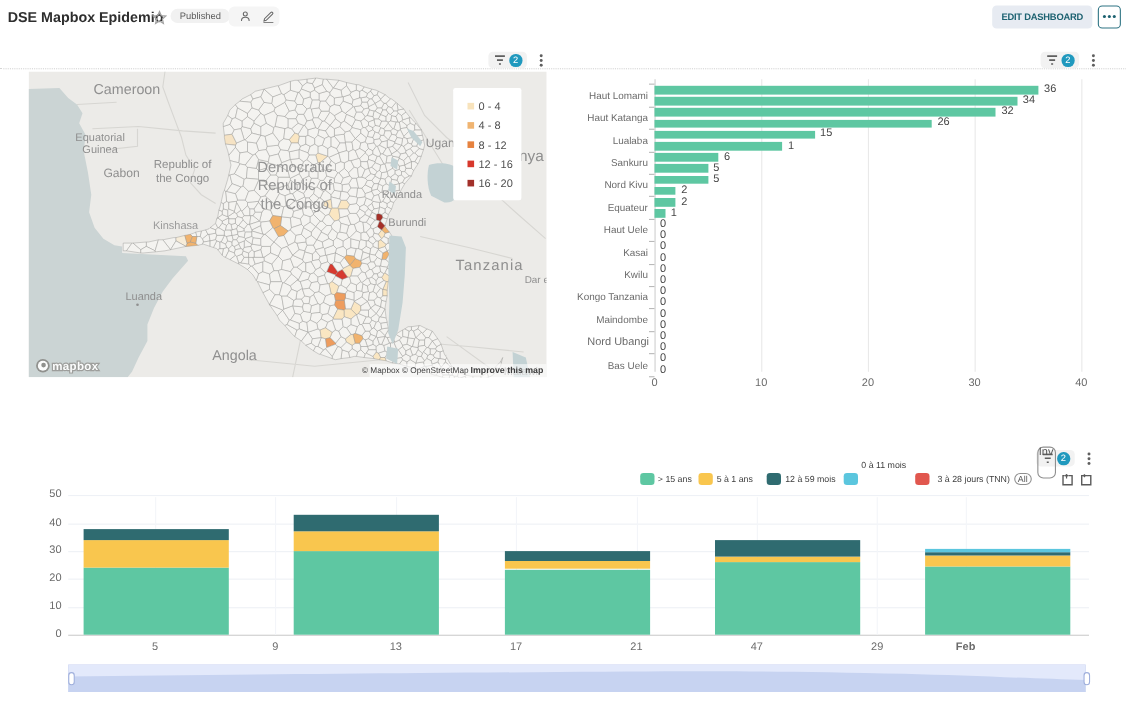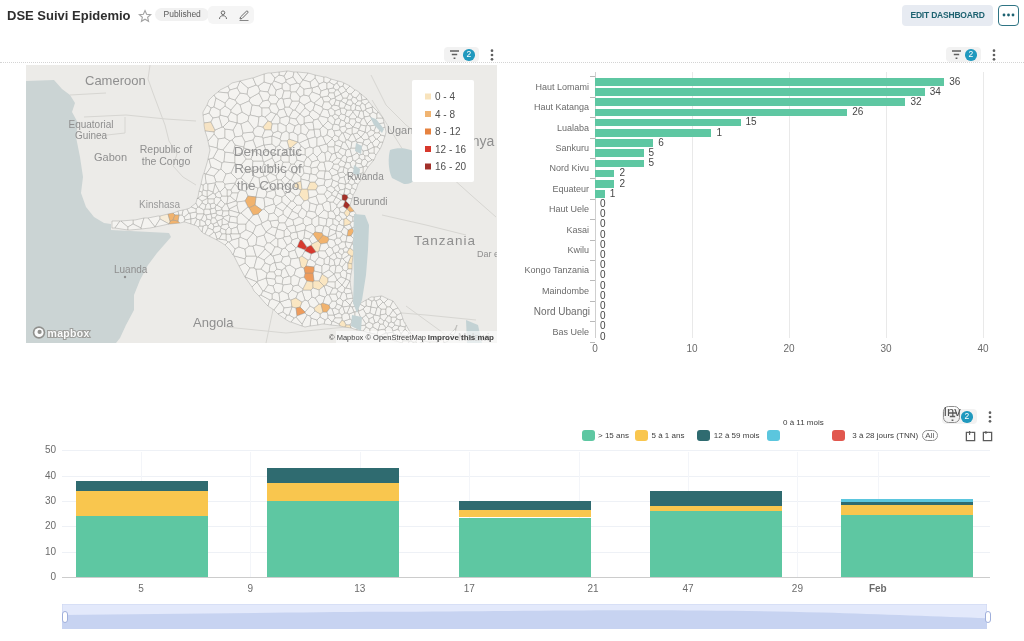--- a/index.html
+++ b/index.html
@@ -1,19 +1,19 @@
 <!DOCTYPE html>
 <html><head><meta charset="utf-8">
 <style>
 *{margin:0;padding:0;box-sizing:border-box}
 html,body{width:1024px;height:641px;background:#fff;font-family:"Liberation Sans",sans-serif;overflow:hidden;position:relative}
 </style></head>
 <body>
 
-<div style="position:absolute;left:7px;top:8px;font-size:13px;font-weight:bold;color:#2e2e2e">DSE Suivi Epidemio</div>
+<div style="position:absolute;left:7px;top:8px;font-size:13px;font-weight:bold;color:#2e2e2e">DSE Mapbox Epidemio</div>
 <svg style="position:absolute;left:138px;top:9px" width="14" height="14" viewBox="0 0 24 24">
     <path d="M12 2.6 L14.8 9 L21.8 9.6 L16.5 14.2 L18.1 21 L12 17.4 L5.9 21 L7.5 14.2 L2.2 9.6 L9.2 9 Z" fill="none" stroke="#a3a3a3" stroke-width="1.9"></path>
   </svg>
 <div style="position:absolute;left:155px;top:7.5px;height:13.5px;padding:0 8.5px;background:#f1f1f1;border-radius:7px;font-size:8.5px;color:#5a5a5a;line-height:13.5px">Published</div>
 <div style="position:absolute;left:207.5px;top:5.5px;width:46.5px;height:18.5px;background:#f5f5f5;border-radius:5px"></div>
 <svg style="position:absolute;left:217px;top:9px" width="12" height="12" viewBox="0 0 24 24" fill="none" stroke="#6b6b6b" stroke-width="2">
     <circle cx="12" cy="7.5" r="3.6"></circle>
     <path d="M5,20 C5,15.5 8,13.4 12,13.4 C16,13.4 19,15.5 19,20"></path>
   </svg>
 <svg style="position:absolute;left:238px;top:9px" width="12" height="12" viewBox="0 0 24 24" fill="none" stroke="#6b6b6b" stroke-width="2">
@@ -975,21 +975,21 @@
 <div style="position:absolute;left:635px;top:430px;width:13px;height:10.5px;border-radius:3px;background:#F9C64E"></div>
 <div style="position:absolute;left:651.5px;top:431px;font-size:8px;color:#3d3d3d;line-height:9.5px;white-space:nowrap">5 à 1 ans</div>
 <div style="position:absolute;left:697.4px;top:430px;width:13px;height:10.5px;border-radius:3px;background:#2F6B70"></div>
 <div style="position:absolute;left:713.8px;top:431px;font-size:8px;color:#3d3d3d;line-height:9.5px;white-space:nowrap">12 à 59 mois</div>
 <div style="position:absolute;left:767.4px;top:430px;width:13px;height:10.5px;border-radius:3px;background:#5BC6DE"></div>
 <div style="position:absolute;left:783px;top:418px;font-size:8px;color:#3d3d3d;line-height:9.5px;white-space:nowrap">0 à 11 mois</div>
 <div style="position:absolute;left:831.9px;top:430px;width:13px;height:10.5px;border-radius:3px;background:#E1574E"></div>
 <div style="position:absolute;left:852.3px;top:431px;font-size:8px;color:#3d3d3d;line-height:9.5px;white-space:nowrap">3 à 28 jours (TNN)</div>
 
 <div style="position:absolute;left:922px;top:430px;width:15.5px;height:11px;border:1px solid #8f8f8f;border-radius:5.5px;font-size:8px;color:#555;text-align:center;line-height:10.5px">All</div>
-<div style="position:absolute;left:942.5px;top:406px;width:17px;height:17px;border:1px solid #8f8f8f;border-radius:5.5px;font-size:13px;color:#555;text-align:center;line-height:10.5px">Inv</div>
+<div style="position:absolute;left:942.5px;top:406px;width:17px;height:29px;border:1px solid #8f8f8f;border-radius:5.5px;font-size:10px;color:#555;text-align:center;line-height:10.5px">Inv</div>
 <svg style="position:absolute;left:964.5px;top:430.5px" width="11" height="11" viewBox="0 0 12 12">
     <path d="M3.2,1.5 L1.5,1.5 L1.5,10.5 L10.5,10.5 L10.5,1.5 L6.8,1.5" fill="none" stroke="#5b5b5b" stroke-width="1.4"></path>
     <path d="M5,4.4 L5,0.6 M3.5,2 L5,0.5 L6.5,2" stroke="#5b5b5b" stroke-width="1.2" fill="none"></path>
   </svg>
 <svg style="position:absolute;left:982px;top:430.5px" width="11" height="11" viewBox="0 0 12 12">
     <path d="M3.2,1.5 L1.5,1.5 L1.5,10.5 L10.5,10.5 L10.5,1.5 L6.8,1.5" fill="none" stroke="#5b5b5b" stroke-width="1.4"></path>
     <path d="M7,1.5 L3.2,1.5 M4.8,0.4 L3.2,1.5 L4.8,2.8" stroke="#5b5b5b" stroke-width="1.2" fill="none"></path>
   </svg>
 
 <div style="position:absolute;left:62px;top:577.0px;width:928px;height:1px;background:#cccccc"></div>
@@ -1006,21 +1006,21 @@
 <div style="position:absolute;left:20px;top:445.4px;width:36px;text-align:right;font-size:10px;color:#6b6b6b;line-height:10px">50</div>
 <div style="position:absolute;left:141.0px;top:452px;width:1px;height:125px;background:#f3f5f9"></div>
 <div style="position:absolute;left:121.0px;top:583px;width:40px;text-align:center;font-size:10px;color:#6b6b6b;font-weight:normal">5</div>
 <div style="position:absolute;left:250.4px;top:452px;width:1px;height:125px;background:#f3f5f9"></div>
 <div style="position:absolute;left:230.4px;top:583px;width:40px;text-align:center;font-size:10px;color:#6b6b6b;font-weight:normal">9</div>
 <div style="position:absolute;left:359.8px;top:452px;width:1px;height:125px;background:#f3f5f9"></div>
 <div style="position:absolute;left:339.8px;top:583px;width:40px;text-align:center;font-size:10px;color:#6b6b6b;font-weight:normal">13</div>
 <div style="position:absolute;left:469.2px;top:452px;width:1px;height:125px;background:#f3f5f9"></div>
 <div style="position:absolute;left:449.2px;top:583px;width:40px;text-align:center;font-size:10px;color:#6b6b6b;font-weight:normal">17</div>
 <div style="position:absolute;left:578.6px;top:452px;width:1px;height:125px;background:#f3f5f9"></div>
-<div style="position:absolute;left:558.6px;top:583px;width:40px;text-align:right;font-size:10px;color:#6b6b6b;font-weight:normal">21</div>
+<div style="position:absolute;left:558.6px;top:583px;width:40px;text-align:center;font-size:10px;color:#6b6b6b;font-weight:normal">21</div>
 <div style="position:absolute;left:688.0px;top:452px;width:1px;height:125px;background:#f3f5f9"></div>
 <div style="position:absolute;left:668.0px;top:583px;width:40px;text-align:center;font-size:10px;color:#6b6b6b;font-weight:normal">47</div>
 <div style="position:absolute;left:797.4px;top:452px;width:1px;height:125px;background:#f3f5f9"></div>
 <div style="position:absolute;left:777.4px;top:583px;width:40px;text-align:center;font-size:10px;color:#6b6b6b;font-weight:normal">29</div>
 <div style="position:absolute;left:877.8px;top:452px;width:1px;height:125px;background:#f3f5f9"></div>
 <div style="position:absolute;left:857.8px;top:583px;width:40px;text-align:center;font-size:10px;color:#6b6b6b;font-weight:bold">Feb</div>
 <div style="position:absolute;left:75.5px;top:516.2px;width:132px;height:60.8px;background:#5EC7A2"></div>
 <div style="position:absolute;left:75.5px;top:490.9px;width:132px;height:25.3px;background:#F9C64E"></div>
 <div style="position:absolute;left:75.5px;top:480.8px;width:132px;height:10.1px;background:#2F6B70"></div>
 <div style="position:absolute;left:267.0px;top:501.0px;width:132px;height:76.0px;background:#5EC7A2"></div>

